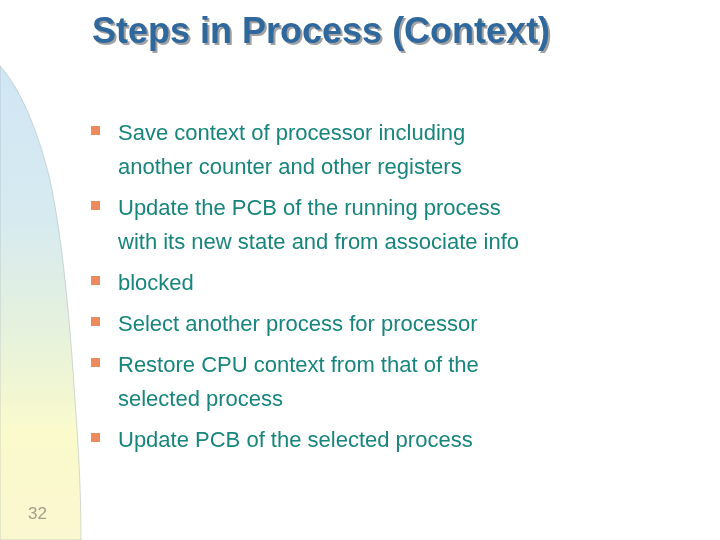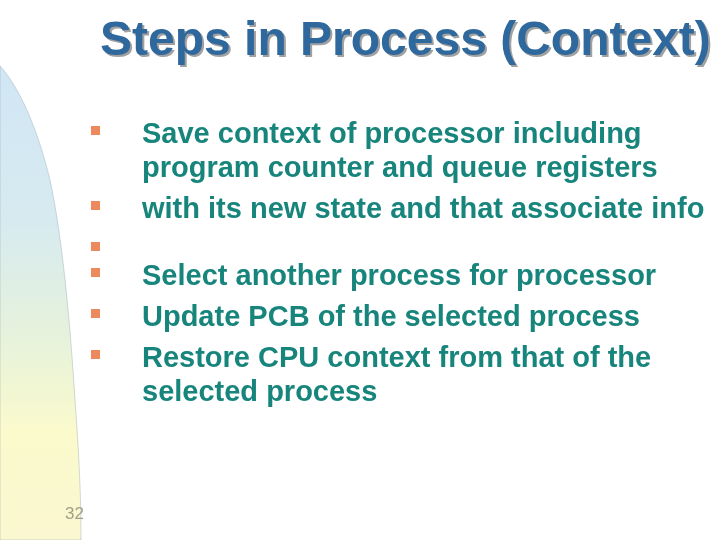--- a/index.html
+++ b/index.html
@@ -25,22 +25,22 @@
   }
   .band .s1 { stop-color: var(--band-top, #cfe5f7); }
   .band .s2 { stop-color: var(--band-mid1, #d6eaf0); }
   .band .s3 { stop-color: var(--band-mid2, #e6f2dc); }
   .band .s4 { stop-color: var(--band-mid3, #fafacc); }
   .band .s5 { stop-color: var(--band-bottom, #fbf7d0); }
   .title {
     position: absolute;
     left: 88px;
     top: 7px;
-    margin: 12px;
-    font-size: 48px;
+    margin: 4px;
+    font-size: 36px;
     line-height: 40px;
     font-weight: bold;
     letter-spacing: 0px;
     color: var(--title, #2f689d);
     text-shadow: 2px 2px 0 var(--title-shadow, #a1a1a1);
   }
   .title .tline { display: block; white-space: nowrap; }
   .content {
     position: absolute;
     left: 91px;
@@ -52,35 +52,33 @@
     margin: 0 0 7px 0;
   }
   .bullet {
     flex: 0 0 auto;
     width: 9px;
     height: 9px;
     margin: 10px 18px 0 0;
     background: var(--bullet, #ec8a5e);
   }
   .lines {
-    font-size: 29px;
+    font-size: 22px;
     line-height: 34px;
-    font-weight: bold;
+    font-weight: normal;
     color: var(--body, #17857c);
-    margin-left: 24px;
   }
   .lines .line { display: block; white-space: nowrap; }
   .pagenum {
     position: absolute;
     left: 28px;
     top: 504px;
     font-size: 17px;
     line-height: 20px;
     color: var(--page-number, #a39e8c);
-    margin-left: 37px;
   }
 </style>
 </head>
 <body>
 
 <div class="slide">
 
   <svg class="band" viewBox="0 0 90 540" preserveAspectRatio="none" aria-hidden="true">
     <defs>
       <linearGradient id="bandgrad" gradientUnits="userSpaceOnUse" x1="0" y1="0" x2="0" y2="540">
@@ -97,56 +95,58 @@
   <h1 class="title">
     <span class="tline">Steps in Process (Context)</span>
   </h1>
 
   <div class="content">
 
     <div class="item">
       <span class="bullet"></span>
       <div class="lines">
         <span class="line">Save context of processor including</span>
-        <span class="line">program counter and queue registers</span>
+        <span class="line">another counter and other registers</span>
       </div>
     </div>
 
     <div class="item">
       <span class="bullet"></span>
       <div class="lines">
-        <span class="line">with its new state and that associate info</span>
+        <span class="line">Update the PCB of the running process</span>
+        <span class="line">with its new state and from associate info</span>
       </div>
     </div>
 
     <div class="item">
       <span class="bullet"></span>
       <div class="lines">
+        <span class="line">blocked</span>
       </div>
     </div>
 
     <div class="item">
       <span class="bullet"></span>
       <div class="lines">
         <span class="line">Select another process for processor</span>
       </div>
     </div>
 
     <div class="item">
       <span class="bullet"></span>
       <div class="lines">
-        <span class="line">Update PCB of the selected process</span>
+        <span class="line">Restore CPU context from that of the</span>
+        <span class="line">selected process</span>
       </div>
     </div>
 
     <div class="item">
       <span class="bullet"></span>
       <div class="lines">
-        <span class="line">Restore CPU context from that of the</span>
-        <span class="line">selected process</span>
+        <span class="line">Update PCB of the selected process</span>
       </div>
     </div>
 
   </div>
 
   <div class="pagenum">32</div>
 
 </div>
 
 </body></html>

